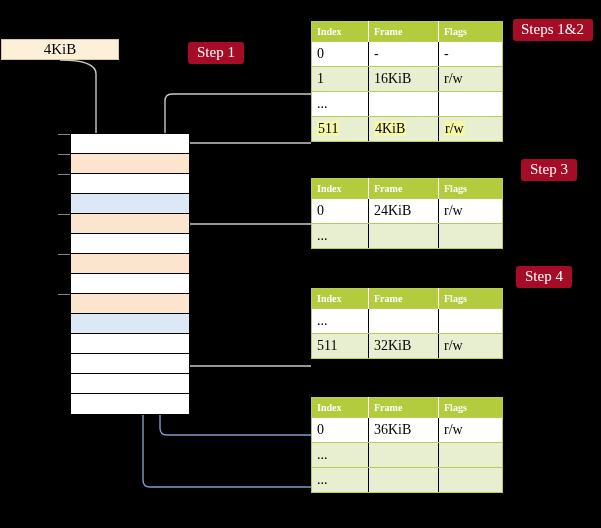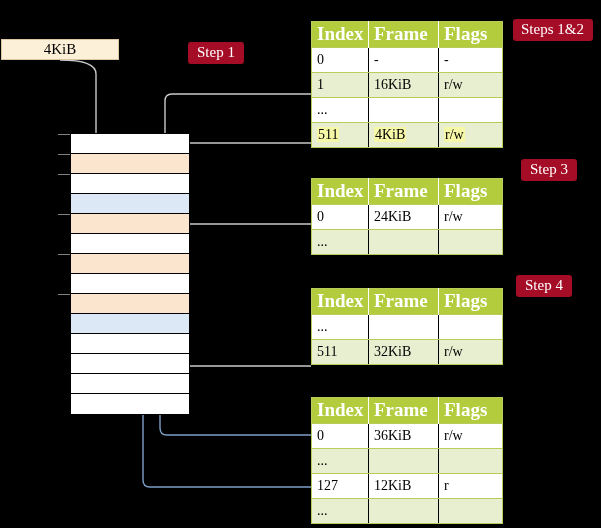--- a/index.html
+++ b/index.html
@@ -48,21 +48,21 @@
     border-collapse: collapse;
     border: 1px solid #b8cc5a;
     background: #ffffff;
     font-size: 14px;
     table-layout: fixed;
   }
   .ptable th {
     background: #b2cc3e;
     color: #ffffff;
     font-weight: bold;
-    font-size: 19px;
+    font-size: 10px;
     text-align: left;
     padding: 1px 5px 2px 5px;
     border-right: 1px solid #ffffff;
     height: 20px;
     box-sizing: border-box;
   }
   .ptable th:last-child { border-right: none; }
   .ptable td {
     color: #000000;
     padding: 1px 5px 2px 5px;
@@ -155,21 +155,21 @@
     <path d="M 311,435 L 167,435 Q 160,435 160,428 L 160,208" fill="none" stroke="#7f9fc8" stroke-width="1.4" marker-end="url(#arrB)"></path>
 
     <path d="M 311,487 L 150,487 Q 143,487 143,480 L 143,330" fill="none" stroke="#7f9fc8" stroke-width="1.4" marker-end="url(#arrB)"></path>
   </svg>
 
   <div class="vaddr-box" id="vaddrbox" style="left: 1px; top: 39px; width: 118px; height: 21px;">4KiB</div>
 
   <div id="badges">
       <div class="step-badge" style="left: 513px; top: 19px; padding-left: 8px;">Steps 1&amp;2</div>
       <div class="step-badge" style="left: 521px; top: 159px;">Step 3</div>
-      <div class="step-badge" style="left: 516px; top: 266px; margin-top: 9px;">Step 4</div>
+      <div class="step-badge" style="left: 516px; top: 266px;">Step 4</div>
       <div class="step-badge" style="left: 188px; top: 42px;">Step 1</div>
     </div>
 
   <div id="memcol" style="left: 70px; top: 133px; width: 120px; height: 282px;">
       <div class="memrow" style="top: 0px; height: 20px; width: 118px;"></div>
       <div class="memrow orange" style="top: 20px; height: 20px; width: 118px;"></div>
       <div class="memrow" style="top: 40px; height: 20px; width: 118px;"></div>
       <div class="memrow blue" style="top: 60px; height: 20px; width: 118px;"></div>
       <div class="memrow orange" style="top: 80px; height: 20px; width: 118px;"></div>
       <div class="memrow" style="top: 100px; height: 20px; width: 118px;"></div>
@@ -277,25 +277,20 @@
           <tr>
             <td class="col-index">0</td>
             <td class="col-frame">36KiB</td>
             <td class="col-flags">r/w</td>
           </tr>
           <tr class="alt">
             <td class="col-index">...</td>
             <td class="col-frame"></td>
             <td class="col-flags"></td>
           </tr>
-          <tr>
-            <td class="col-index">127</td>
-            <td class="col-frame">12KiB</td>
-            <td class="col-flags">r</td>
-          </tr>
           <tr class="alt">
             <td class="col-index">...</td>
             <td class="col-frame"></td>
             <td class="col-flags"></td>
           </tr>
         </tbody>
       </table>
     </div>
 
 </div>

